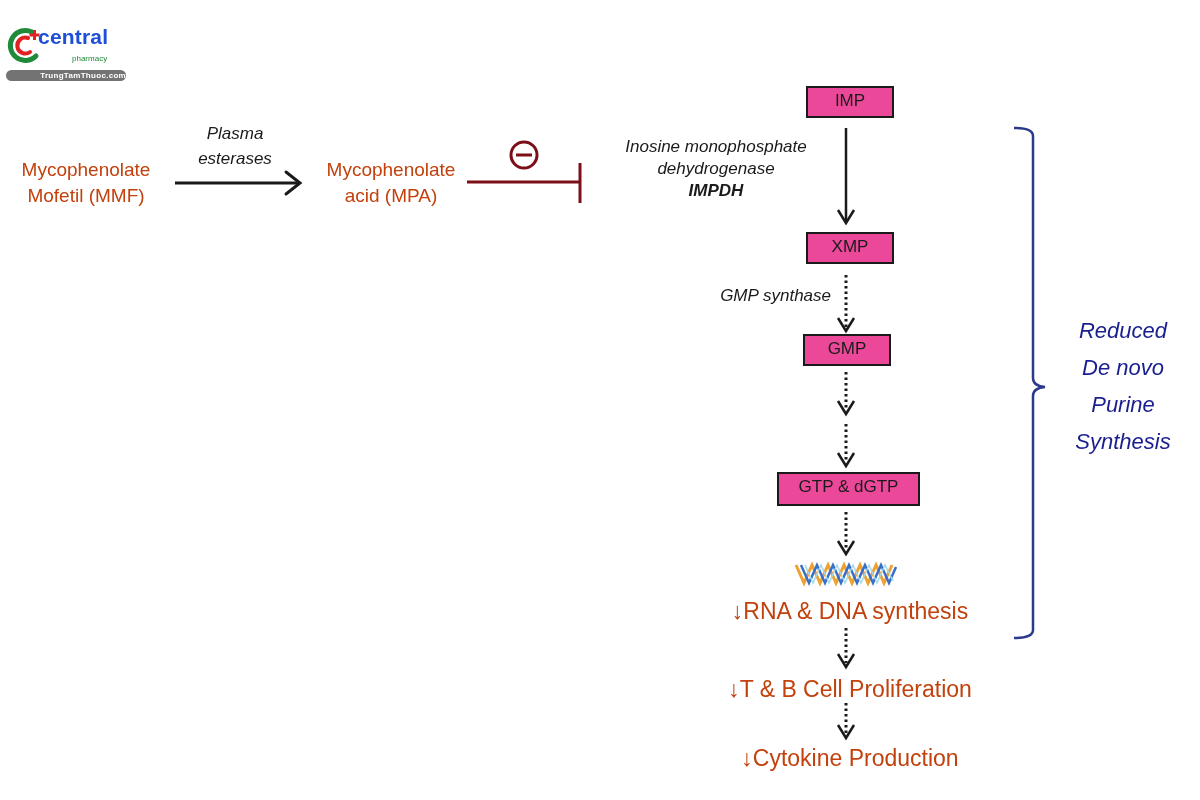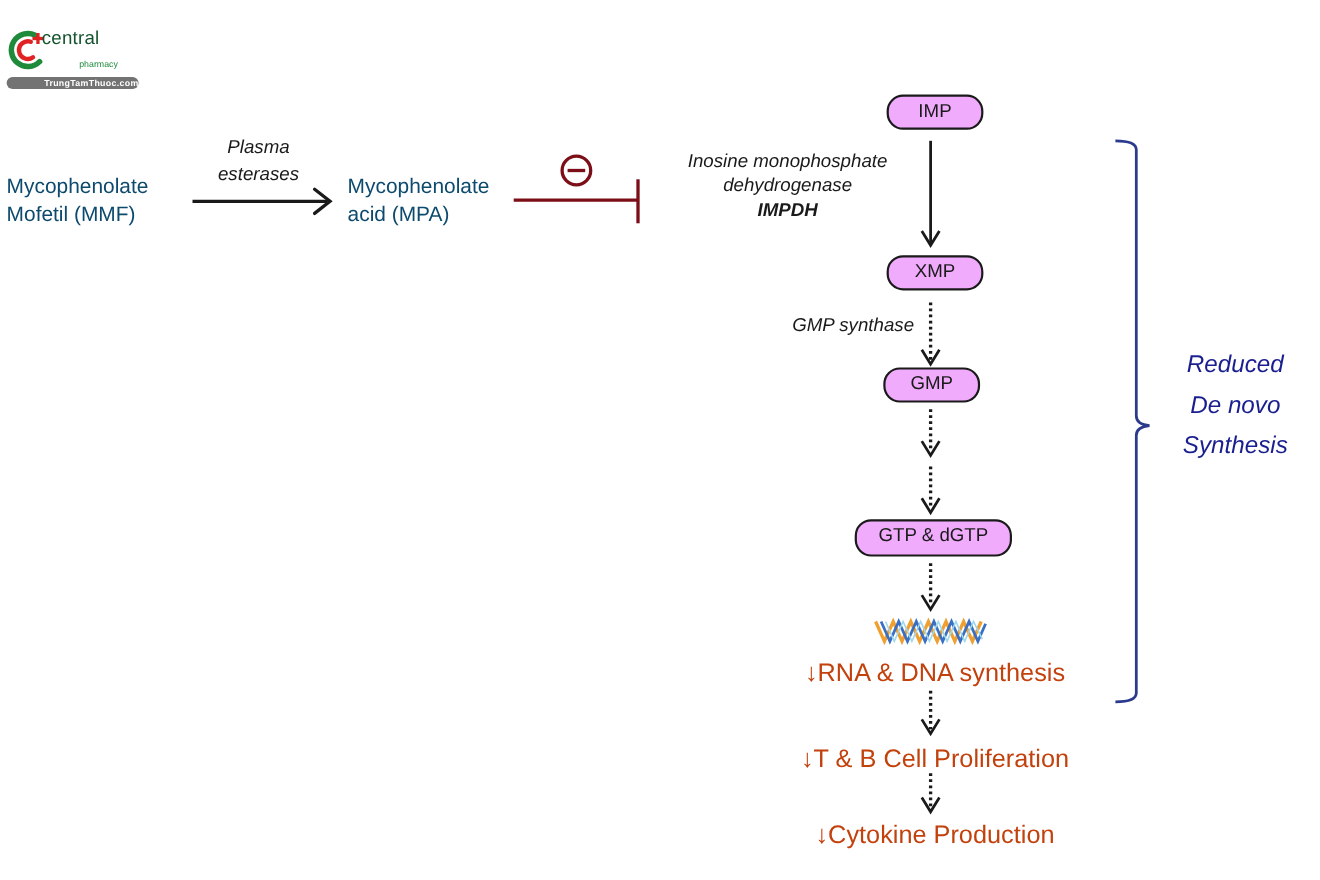--- a/index.html
+++ b/index.html
@@ -1,28 +1,28 @@
 <!DOCTYPE html>
 <html><head>
 <meta charset="utf-8">
 <style>
   html, body { margin: 0; padding: 0; background: #ffffff; }
   body { width: 1200px; height: 800px; position: relative; overflow: hidden; font-family: "Liberation Sans", "DejaVu Sans", sans-serif; }
   .abs { position: absolute; }
 
   
   .logo { left: 6px; top: 22px; width: 125px; height: 60px; }
-  .logo-text { left: 38px; top: 25px; font-size: 17px; color: #14532d; font-weight: normal; letter-spacing: 0.2px; }
+  .logo-text { left: 38px; top: 25px; font-size: 21px; color: #1d4ed8; font-weight: bold; letter-spacing: 0.2px; }
   .logo-sub { left: 72px; top: 54px; font-size: 8px; color: #1f8a3a; }
   .logo-band { left: 6px; top: 70px; width: 120px; height: 11px; background: #737373; border-radius: 6px; color: #fff; font-size: 8px; font-weight: bold; text-align: right; line-height: 11px; letter-spacing: 0.3px; }
 
-  .red-text { color: #0c4a6e; font-size: 19px; line-height: 26px; }
+  .red-text { color: #c2410c; font-size: 19px; text-align: center; line-height: 26px; }
   .enzyme { color: #1a1a1a; font-style: italic; font-size: 17px; text-align: center; line-height: 22px; }
 
-  .node { border: 2.5px solid #1a1a1a; border-radius: 15px; background: #f0abfc; color: #1a1a1a; font-size: 17px; text-align: center; box-sizing: border-box; line-height: 26px; }
+  .node { border: 2.5px solid #1a1a1a; border-radius: 0; background: #ec4899; color: #1a1a1a; font-size: 17px; text-align: center; box-sizing: border-box; line-height: 26px; }
 
   .blue-out { color: #c2410c; font-size: 23px; text-align: center; white-space: nowrap; }
   .blue-side { color: #1a1f8f; font-size: 22px; font-style: italic; text-align: center; line-height: 37px; }
 
   svg.overlay { position: absolute; left: 0; top: 0; }
 </style>
 </head>
 <body>
 
 <div class="abs logo">
@@ -127,14 +127,15 @@
 <div class="abs node" style="left:803px; top:334px; width:88px; height:32px;">GMP</div>
 <div class="abs node" style="left:777px; top:472px; width:143px; height:34px;">GTP &amp; dGTP</div>
 
 <div class="abs blue-out" style="left:700px; top:598px; width:300px;">↓RNA &amp; DNA synthesis</div>
 <div class="abs blue-out" style="left:690px; top:676px; width:320px;">↓T &amp; B Cell Proliferation</div>
 <div class="abs blue-out" style="left:700px; top:745px; width:300px;">↓Cytokine Production</div>
 
 <div class="abs blue-side" style="left:1058px; top:312px; width:130px;font-style:italic;">
   <div>Reduced</div>
   <div>De novo</div>
+  <div>Purine</div>
   <div>Synthesis</div>
 </div>
 
 </body></html>

